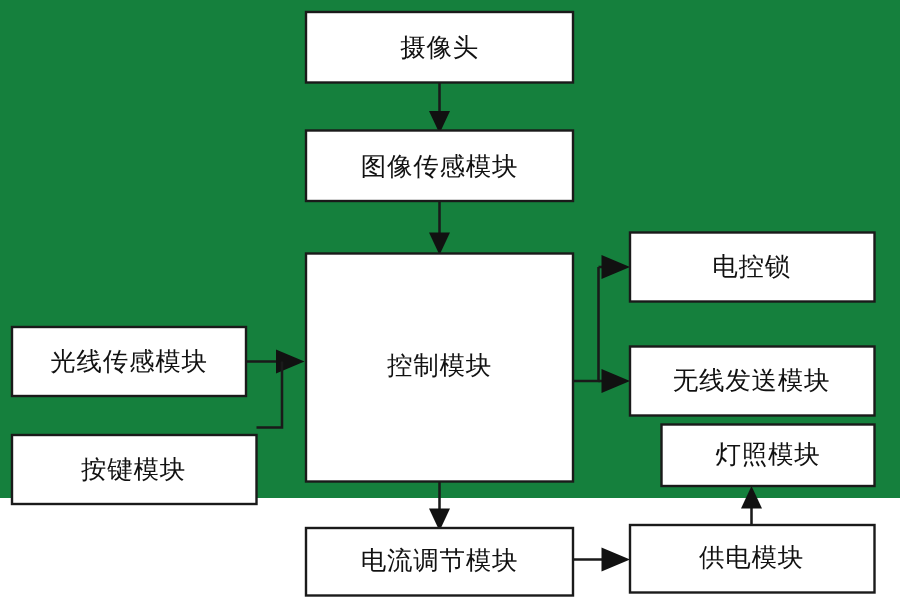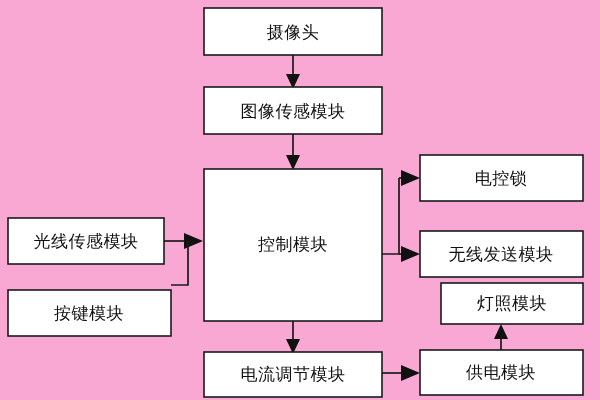--- a/index.html
+++ b/index.html
@@ -9,22 +9,22 @@
   }
   body {
     width: 600px;
     height: 400px;
     overflow: hidden;
     font-family: "DejaVu Sans", "Liberation Sans", sans-serif;
   }
   #diagram-root {
     position: relative;
     width: 600px;
-    height: 400px;
-    background: #f9a8d4;
+    height: 332px;
+    background: #15803d;
   }
   svg.diagram {
     display: block;
     width: 600px;
     height: 400px;
   }
   .node-box {
     fill: #ffffff;
     stroke: #1a1a1a;
     stroke-width: 1.6;

